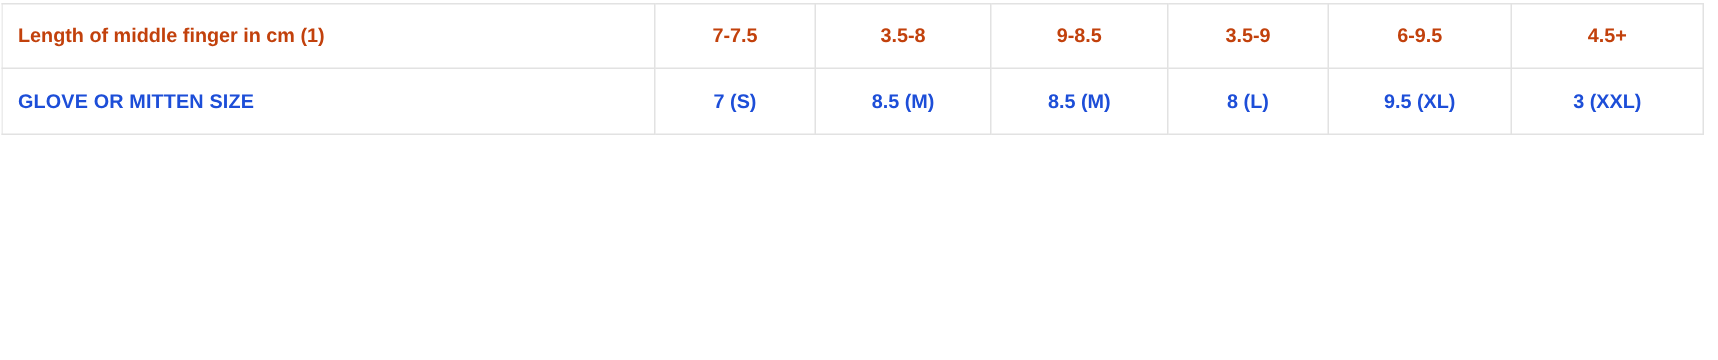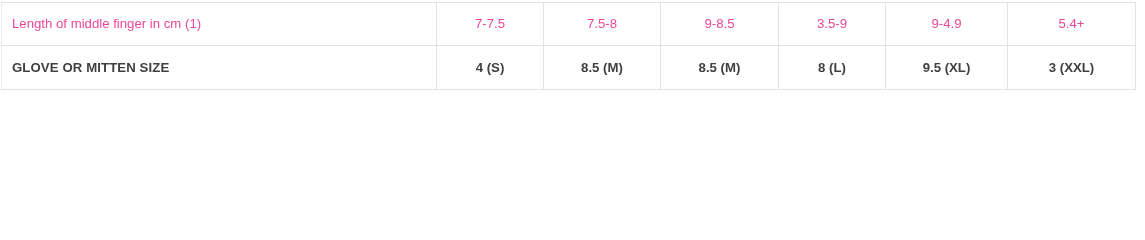--- a/index.html
+++ b/index.html
@@ -34,22 +34,22 @@
   }
 
   table.size-table td {
     border-top: 1px solid #e2e2e2;
     border-bottom: 1px solid #e2e2e2;
     border-left: 1px solid #e2e2e2;
     border-right: 1px solid #e2e2e2;
     height: 43px;
     padding: 0 10px;
     box-sizing: border-box;
-    color: #ec4899;
-    font-weight: 400;
+    color: #c2410c;
+    font-weight: 700;
     vertical-align: middle;
     white-space: nowrap;
   }
 
   
   table.size-table tr > td:first-child {
     border-left: 1px solid #ececec;
   }
   table.size-table tr > td:last-child {
     border-right: 1px solid #e2e2e2;
@@ -70,21 +70,21 @@
   }
 
   td.data-cell {
     text-align: center;
     padding: 0 4px;
     margin-left: 32px;
   }
 
   tr.result-row td {
     font-weight: 700;
-    color: #404040;
+    color: #1d4ed8;
     height: 44px;
   }
   tr.result-row td.label-cell {
     letter-spacing: 0.1px;
   }
 
   tr.row-finger td { height: 43px; }
   tr.row-hand td { height: 43px; }
 </style>
 </head>
@@ -98,29 +98,29 @@
       <col class="c2">
       <col class="c3">
       <col class="c4">
       <col class="c5">
       <col class="c6">
     </colgroup>
     <tbody>
       <tr class="row-finger">
         <td class="label-cell">Length of middle finger in cm (1)</td>
         <td class="data-cell">7-7.5</td>
-        <td class="data-cell">7.5-8</td>
+        <td class="data-cell">3.5-8</td>
         <td class="data-cell">9-8.5</td>
         <td class="data-cell">3.5-9</td>
-        <td class="data-cell">9-4.9</td>
-        <td class="data-cell">5.4+</td>
+        <td class="data-cell">6-9.5</td>
+        <td class="data-cell">4.5+</td>
       </tr>
       <tr class="result-row">
         <td class="label-cell">GLOVE OR MITTEN SIZE</td>
-        <td class="data-cell">4 (S)</td>
+        <td class="data-cell">7 (S)</td>
         <td class="data-cell">8.5 (M)</td>
         <td class="data-cell">8.5 (M)</td>
         <td class="data-cell">8 (L)</td>
         <td class="data-cell">9.5 (XL)</td>
         <td class="data-cell">3 (XXL)</td>
       </tr>
     </tbody>
   </table>
 </div>
 

